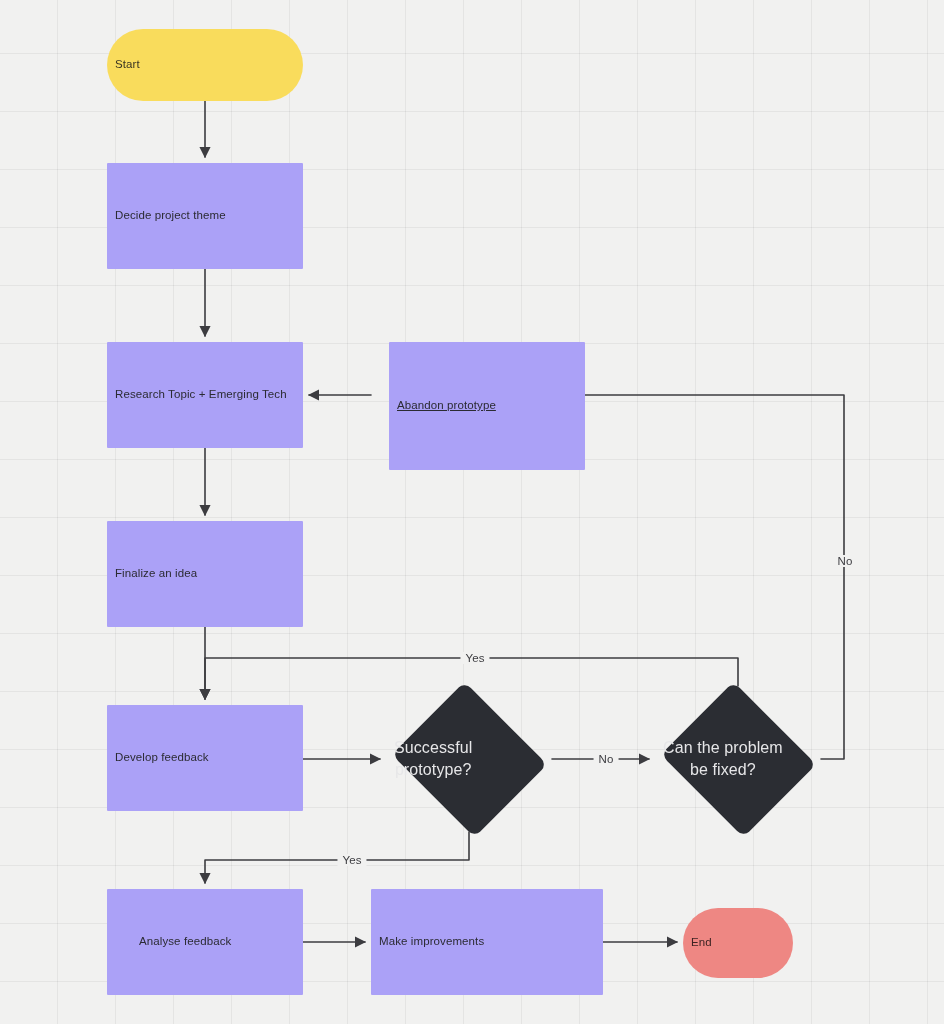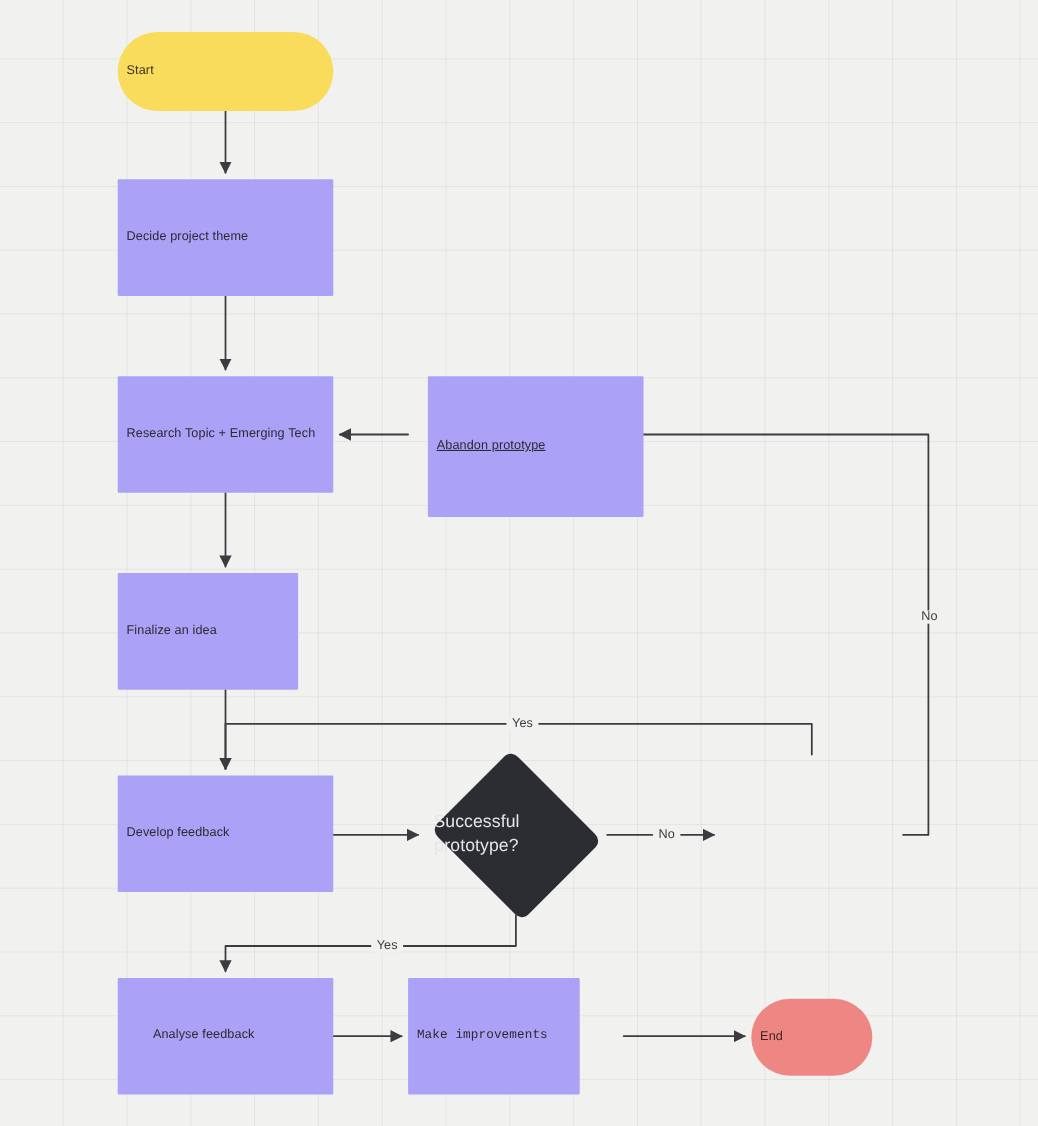--- a/index.html
+++ b/index.html
@@ -143,40 +143,45 @@
   </div>
 
   <div class="node n-process" style="left:107px; top:342px; width:196px; height:106px;">
     <span class="label">Research Topic + Emerging Tech</span>
   </div>
 
   <div class="node n-process" style="left:389px; top:342px; width:196px; height:128px;text-decoration:underline;">
     <span class="label">Abandon prototype</span>
   </div>
 
-  <div class="node n-process" style="left:107px; top:521px; width:164px; height:106px;">
+  <div class="node n-process" style="left:107px; top:521px; width:196px; height:106px;">
     <span class="label">Finalize an idea</span>
   </div>
 
   <div class="node n-process" style="left:107px; top:705px; width:196px; height:106px;">
     <span class="label">Develop feedback</span>
   </div>
 
   <div class="node n-decision" style="left:386px; top:686px; width:166px; height:146px;">
     <span class="diamond-shape"></span>
     <span class="label">Successful
 prototype?</span>
   </div>
 
+  <div class="node n-decision" style="left:655px; top:686px; width:166px; height:146px;">
+    <span class="diamond-shape"></span>
+    <span class="label">Can the problem
+be fixed?</span>
+  </div>
 
   <div class="node n-process" style="left:107px; top:889px; width:196px; height:106px;padding-left:24px;">
     <span class="label">Analyse feedback</span>
   </div>
 
-  <div class="node n-process" style="left:371px; top:889px; width:156px; height:106px;font-family:Liberation Mono, monospace;">
+  <div class="node n-process" style="left:371px; top:889px; width:232px; height:106px;">
     <span class="label">Make improvements</span>
   </div>
 
   <div class="node n-end" style="left:683px; top:908px; width:110px; height:70px;">
     <span class="label">End</span>
   </div>
 
   <span class="edge-label" style="left:606px; top:759px;">No</span>
 
   <span class="edge-label" style="left:475px; top:658px;">Yes</span>

